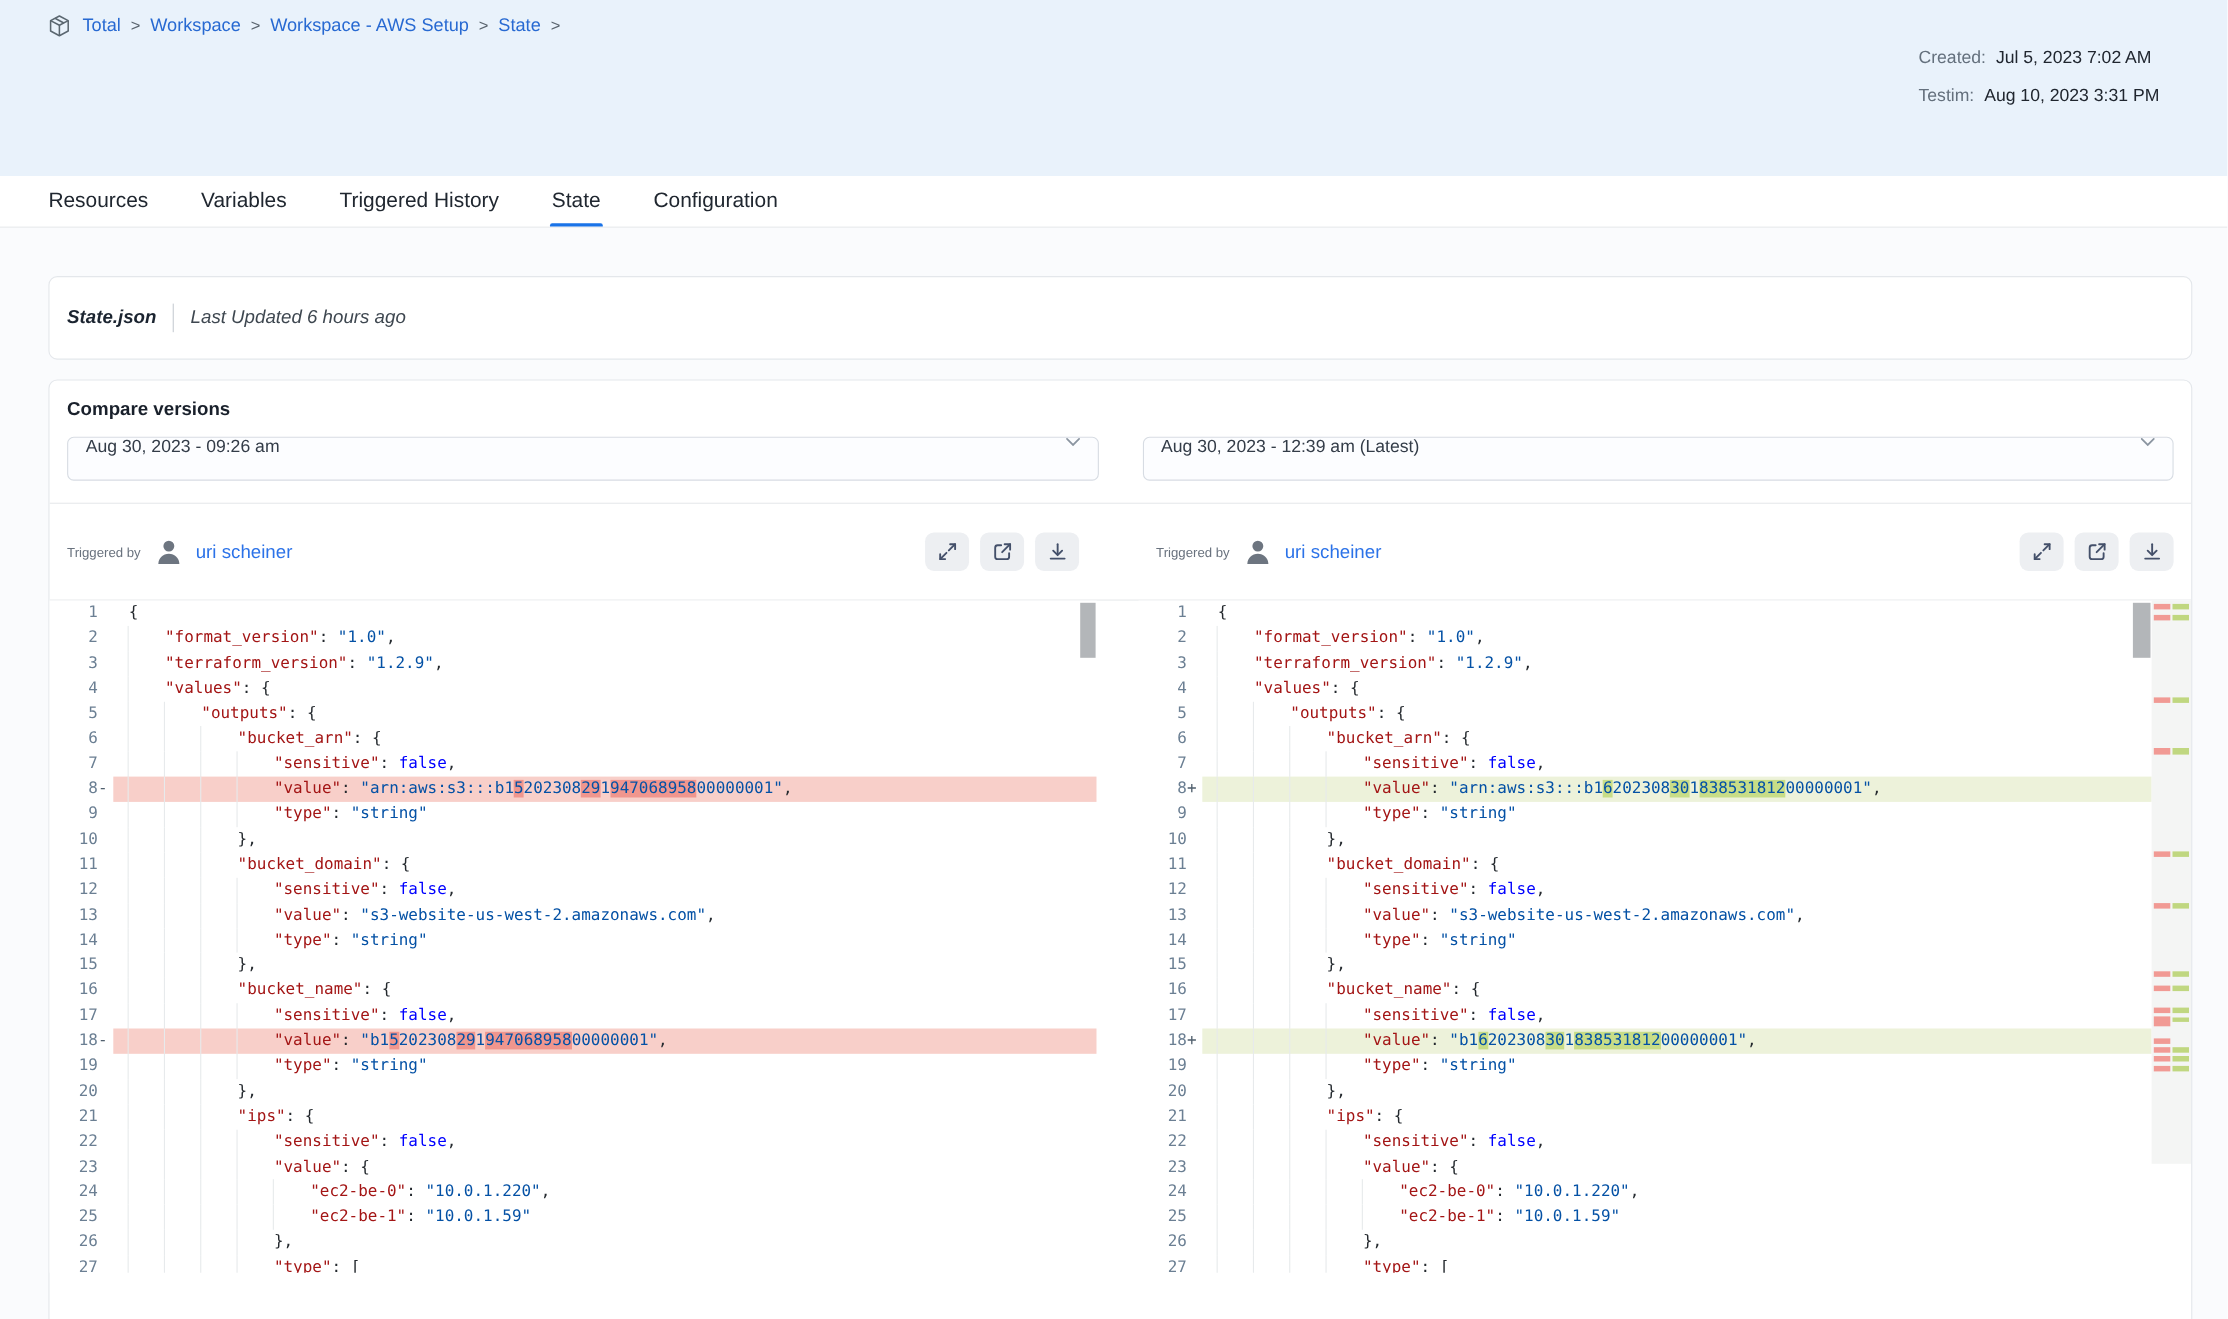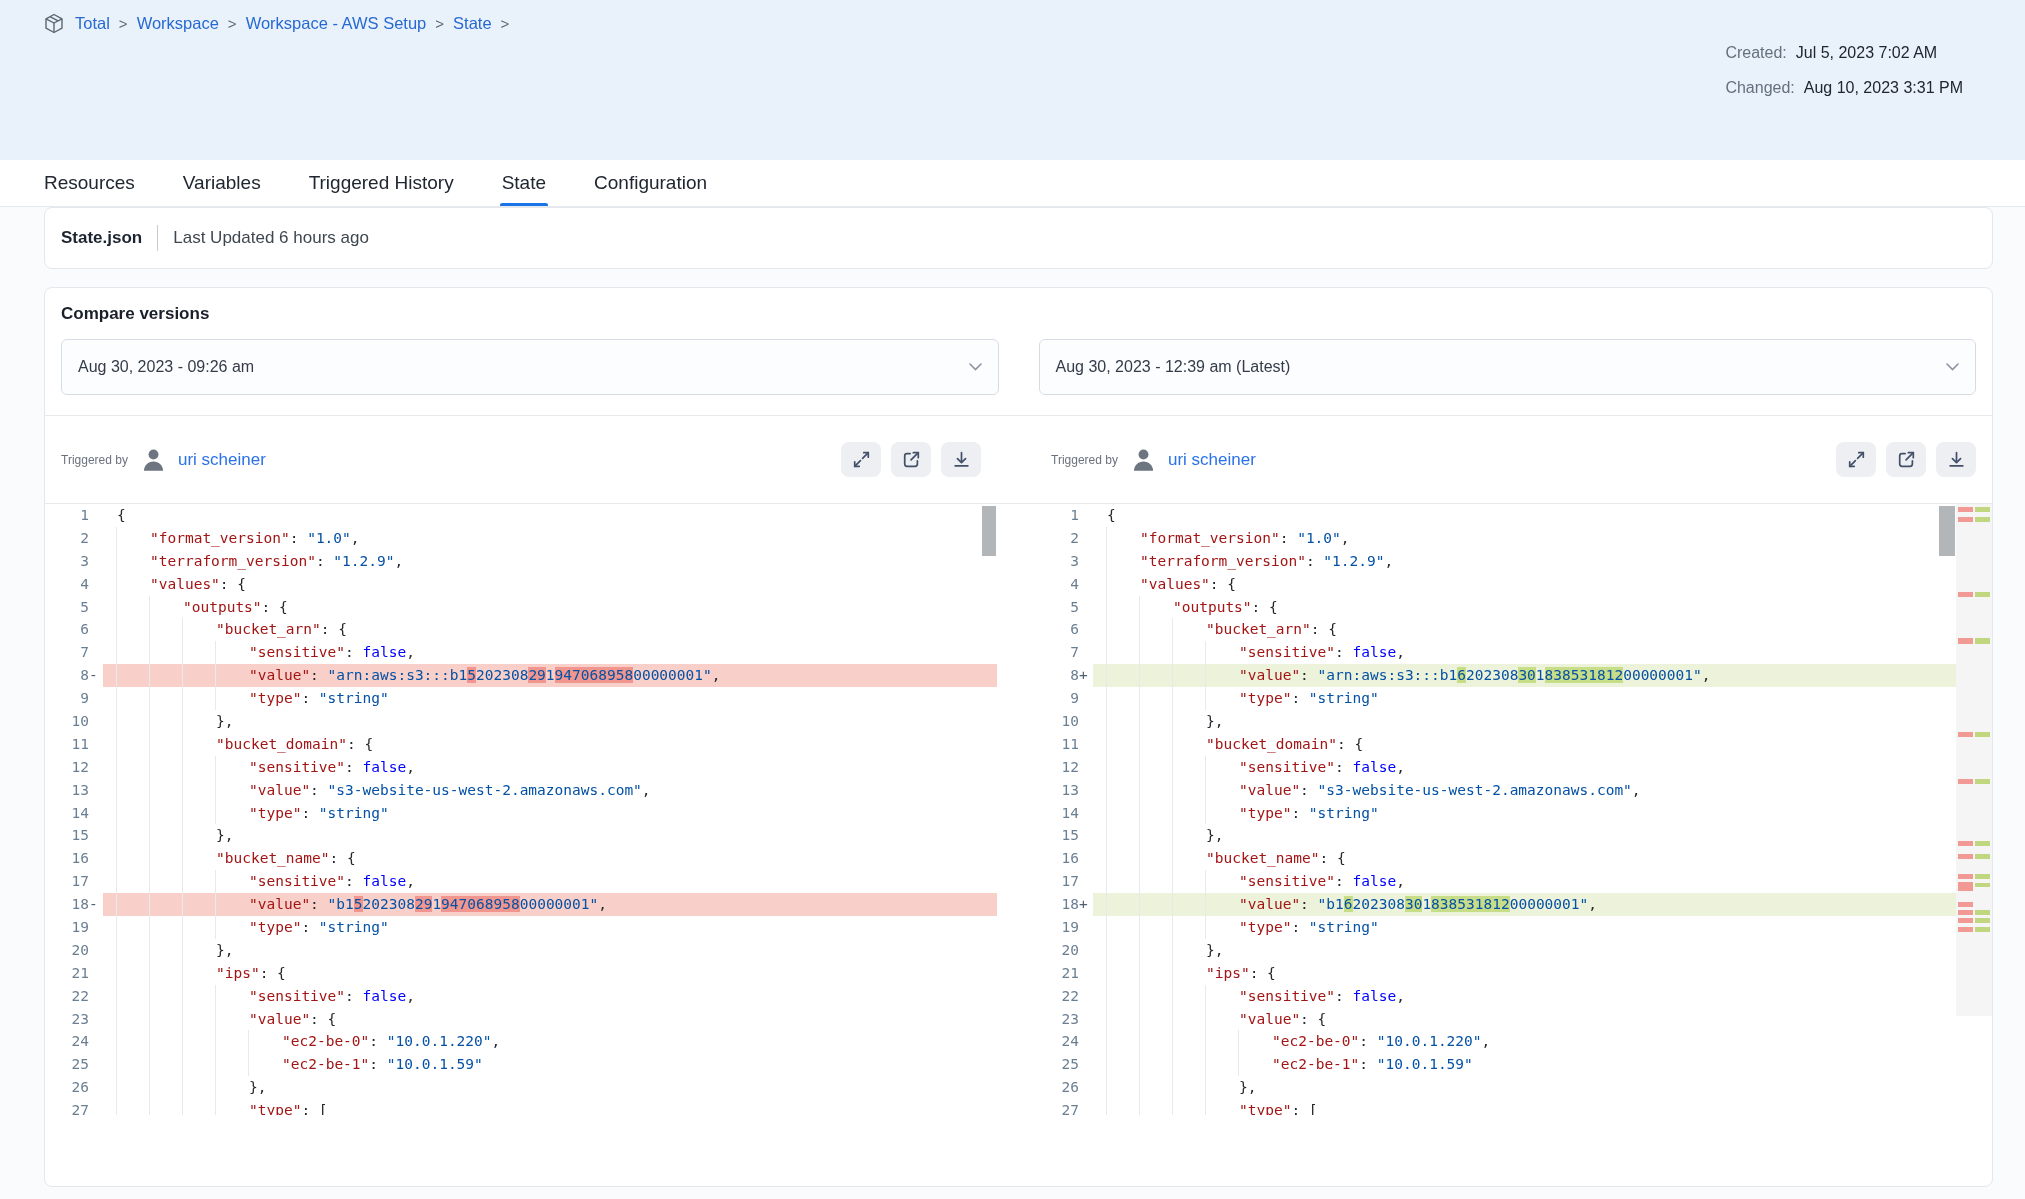--- a/index.html
+++ b/index.html
@@ -27,31 +27,31 @@
 
   
   .tabbar { height:47px; background:#fff; border-bottom:1px solid #e5e8ec; display:flex; align-items:stretch; gap:48px; padding:0 44px; }
   .tab { position:relative; display:flex; align-items:center; font-size:19px; color:#202730; cursor:pointer; background:none; border:none; font-family:inherit; }
   .tab .bar { position:absolute; left:-2px; right:-2px; bottom:0; height:3px; background:transparent; border-radius:2px 2px 0 0; }
   .tab.active .bar { background:#1a73e8; }
 
   
   .content { padding:0 32px 0 44px; }
   .card { background:#fff; border:1px solid #e4e7eb; border-radius:8px; }
-  .filebar { height:62px; display:flex; align-items:center; padding:0 16px; }
+  .filebar { margin-top:44px; height:76px; display:flex; align-items:center; padding:0 16px;font-style:italic; }
   .filebar .fname { font-size:17px; font-weight:bold; color:#1b2430; }
   .vdiv { width:1px; height:26px; background:#c7ccd3; margin:0 15px; }
   .filebar .fupd { font-size:17px; color:#3e4750; }
 
   .main-card { margin-top:18px; height:900px; overflow:hidden; }
   .cmp-sec { padding:16px 16px 20px; }
   .cmp-h { font-size:17px; font-weight:bold; color:#19202b; }
   .dd-row { display:flex; gap:40px; margin-top:15px; }
-  .dd { flex:1; height:56px; border:1px solid #d7dce3; border-radius:6px; background:#fcfdff;
-        display:flex; align-items:center; justify-content:space-between; padding:0 16px; font-size:16px; color:#333c48; cursor:pointer; }
+  .dd { flex:1; height:40px; border:1px solid #d7dce3; border-radius:6px; background:#fcfdff;
+        display:flex; justify-content:space-between; padding:0 16px; font-size:16px; color:#333c48; cursor:pointer; }
 
   .stats { border-top:1px solid #e7e9ec; height:58px; display:flex; align-items:center; justify-content:space-between; padding:0 16px; }
   .chg { display:flex; gap:9px; font-family:"DejaVu Sans Mono", monospace; font-size:15px; }
   .b-add { background:#e4f3e6; color:#1e8a41; padding:3px 8px; border-radius:3px; }
   .b-del { background:#fbe6e8; color:#cf3341; padding:3px 8px; border-radius:3px; }
   .lines-sum { font-size:16px; color:#3a4149; }
 
   .hdrs { border-top:1px solid #e7e9ec; height:88px; display:flex; }
   .hcell { display:flex; align-items:center; padding:0 16px; }
   .hcell.l { width:952px; }
@@ -117,21 +117,21 @@
         <span class="sep">&gt;</span>
         <a href="#">State</a>
         <span class="sep">&gt;</span>
       </nav>
     <div class="dates">
       <div class="row">
         <span class="lbl">Created:</span>
         <span class="val">Jul 5, 2023 7:02 AM</span>
       </div>
       <div class="row">
-        <span class="lbl">Changed:</span>
+        <span class="lbl">Testim:</span>
         <span class="val">Aug 10, 2023 3:31 PM</span>
       </div>
     </div>
   </div>
 
   <div class="tabbar">
       <button class="tab">
         <span>Resources</span>
         <span class="bar"></span>
       </button>

